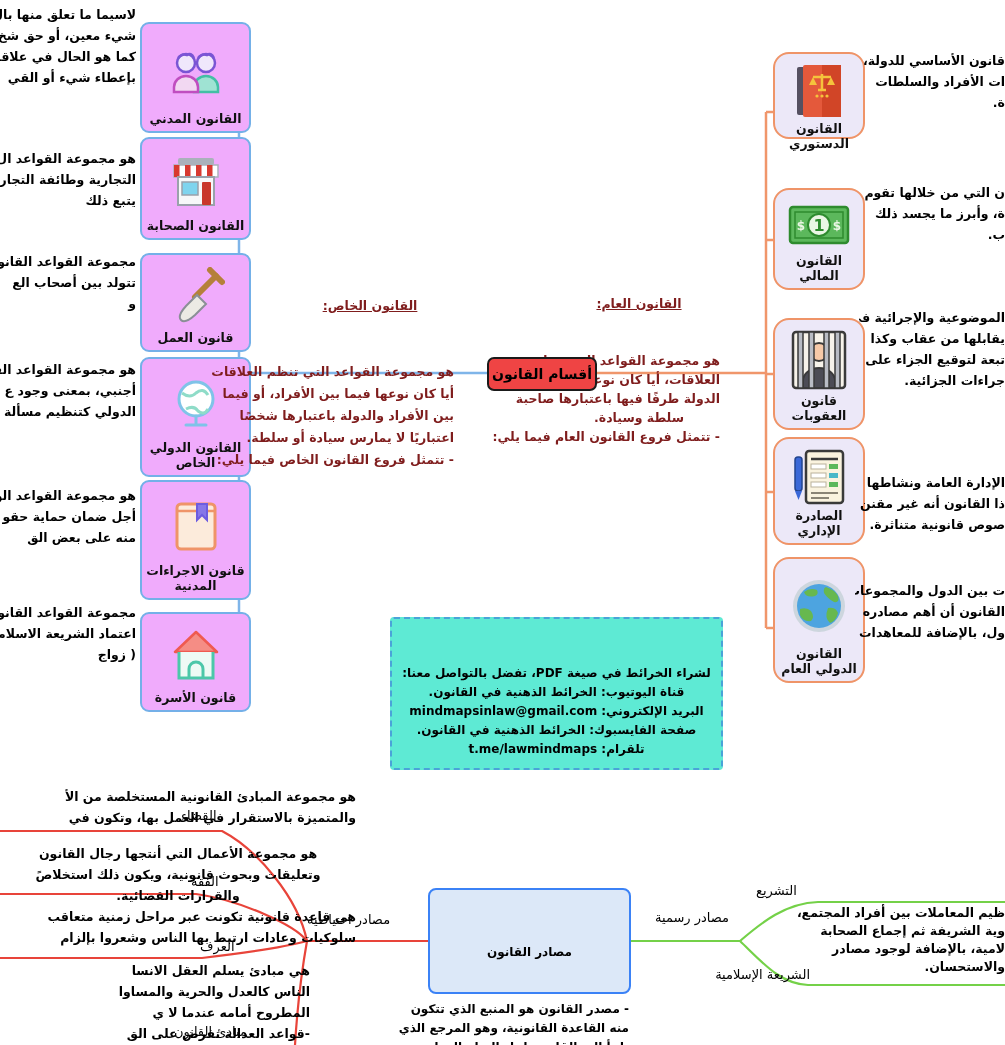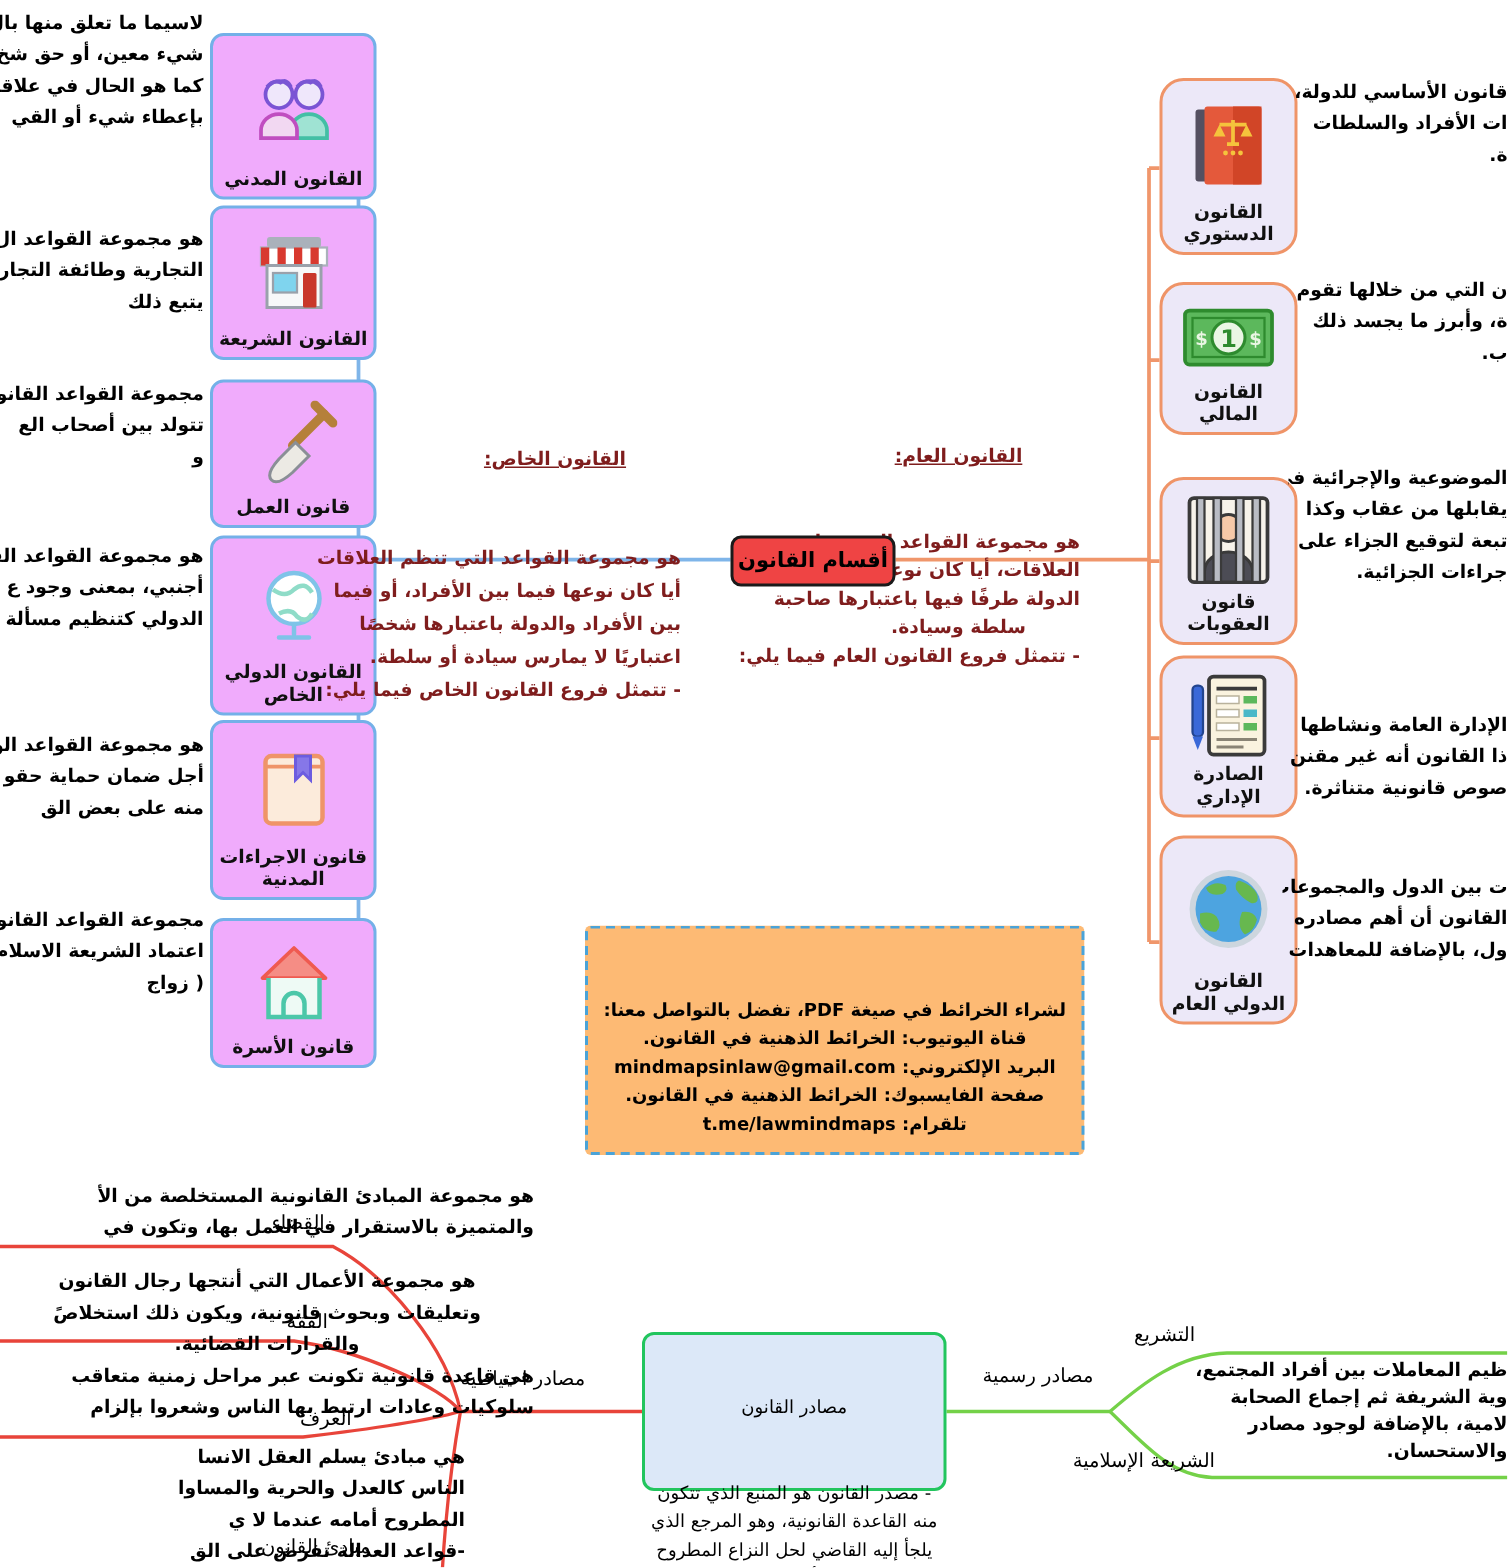--- a/index.html
+++ b/index.html
@@ -15,21 +15,21 @@
   .rnode{background:#ece8f8;border:2px solid #ef9468;border-radius:16px;width:92px}
   .node .icon{flex:1;display:flex;align-items:center;justify-content:center}
   .node .lbl{font-weight:bold;font-size:12.5px;color:#101010;text-align:center;
              line-height:1.22;direction:rtl}
   #lnode0{left:140px;top:22px;height:111px}
   #lnode1{left:140px;top:137px;height:103px}
   #lnode2{left:140px;top:253px;height:99px}
   #lnode3{left:140px;top:357px;height:120px}
   #lnode4{left:140px;top:480px;height:120px}
   #lnode5{left:140px;top:612px;height:100px}
-  #rnode0{left:773px;top:52px;height:118px}
+  #rnode0{left:773px;top:52px;height:87px}
   #rnode1{left:773px;top:188px;height:102px}
   #rnode2{left:773px;top:318px;height:112px}
   #rnode3{left:773px;top:437px;height:108px}
   #rnode4{left:773px;top:557px;height:126px}
 
   
   .desc{position:absolute;font-weight:bold;font-size:12.5px;line-height:21px;color:#000;
         direction:rtl;white-space:pre;text-align:right;overflow:hidden}
   #ldesc0{left:0;top:4px;width:136px}
   #ldesc1{left:0;top:148px;width:136px}
@@ -54,26 +54,26 @@
                 white-space:pre}
   #private-law{left:286px;top:251px;width:168px;font-size:12.5px;line-height:22px}
   #public-law{left:558px;top:256px;width:162px;font-size:12.5px;line-height:19px}
   .block-title{text-decoration:underline}
 
   
   #root-node{position:absolute;left:487px;top:357px;width:110px;height:34px;background:#ef4444;
              border:2px solid #1a1a1a;border-radius:7px;display:flex;align-items:center;
              justify-content:center;font-size:14px;font-weight:bold;direction:rtl;color:#000}
   #sources-node{position:absolute;left:428px;top:888px;width:203px;height:106px;background:#dce8f8;
-             border:2px solid #22c55e;border-radius:8px;direction:rtl;text-align:center;
-             font-weight:normal;font-size:12px;line-height:19px;color:#000;padding-top:1px;
+             border:2px solid #3b82f6;border-radius:8px;direction:rtl;text-align:center;
+             font-weight:bold;font-size:12px;line-height:19px;color:#000;padding-top:15px;
              white-space:pre}
 
   
-  #contact-box{position:absolute;left:390px;top:617px;width:333px;height:153px;background:#fdba74;
+  #contact-box{position:absolute;left:390px;top:617px;width:333px;height:153px;background:#5eead4;
              border:2px dashed #4aa3d8;border-radius:4px;direction:rtl;text-align:center;
              font-weight:bold;font-size:12px;line-height:19px;color:#000;padding-top:7px;
              white-space:pre;overflow:hidden}
 
   
   .map-label{position:absolute;font-weight:normal;font-size:13px;direction:rtl;color:#000;
              white-space:pre;text-align:center}
   #lbl-qadaa{left:181px;top:808px}
   #lbl-fiqh{left:191px;top:874px}
   #lbl-urf{left:200px;top:939px}
@@ -134,21 +134,21 @@
         <rect x="6" y="11" width="44" height="12" fill="#ffffff" stroke="#aab1bb" stroke-width="1.5"></rect>
         <rect x="6" y="11" width="5.5" height="12" fill="#d8392f"></rect>
         <rect x="17" y="11" width="5.5" height="12" fill="#d8392f"></rect>
         <rect x="28" y="11" width="5.5" height="12" fill="#d8392f"></rect>
         <rect x="39" y="11" width="5.5" height="12" fill="#d8392f"></rect>
         <rect x="10" y="23" width="36" height="28" fill="#f7f8f9" stroke="#9aa1ab" stroke-width="2"></rect>
         <rect x="14" y="28" width="16" height="13" fill="#7fd4ee" stroke="#9aa1ab" stroke-width="1.5"></rect>
         <rect x="34" y="28" width="9" height="23" rx="1" fill="#c9372b"></rect>
       </svg>
     </span>
-    <span class="lbl">القانون الشريعة</span>
+    <span class="lbl">القانون الصحابة</span>
   </div>
 
   <div class="node lnode" id="lnode2">
     <span class="icon">
       <svg width="58" height="58" viewBox="0 0 58 58">
         <path d="M49,9 L28,30" stroke="#b5803a" stroke-width="6" stroke-linecap="round"></path>
         <path d="M43,3 L55,15" stroke="#b5803a" stroke-width="6" stroke-linecap="round"></path>
         <path d="M30,28 l-11,11 q-9,10 -5,14 q4,4 14,-5 l11,-11 z" fill="#eceae4" stroke="#8a8f96" stroke-width="2"></path>
       </svg>
     </span>

